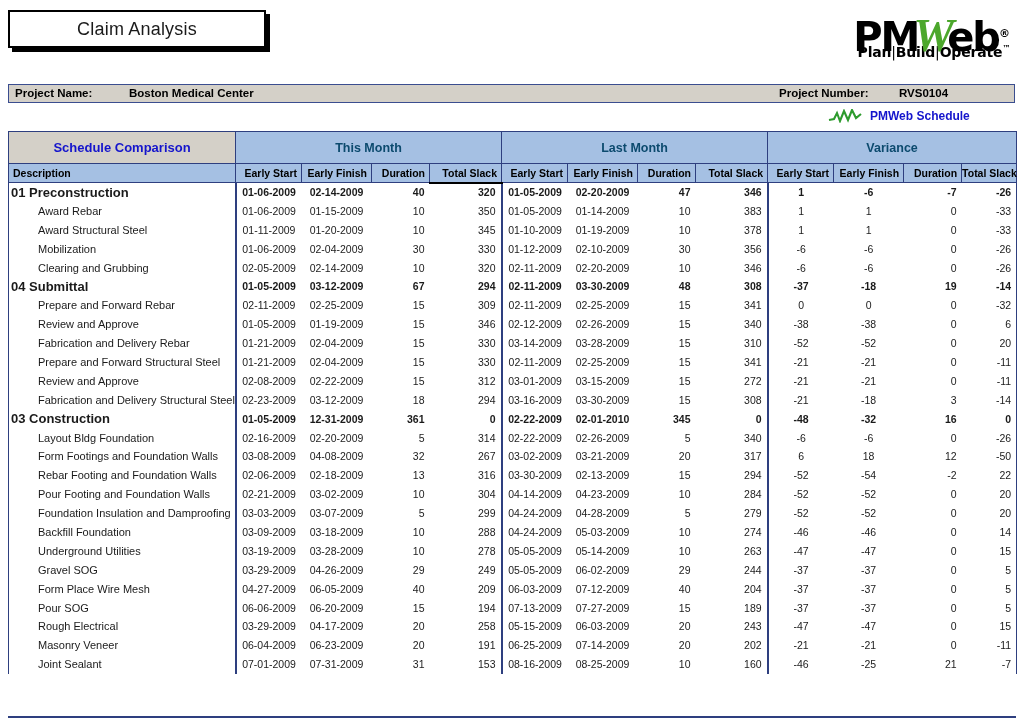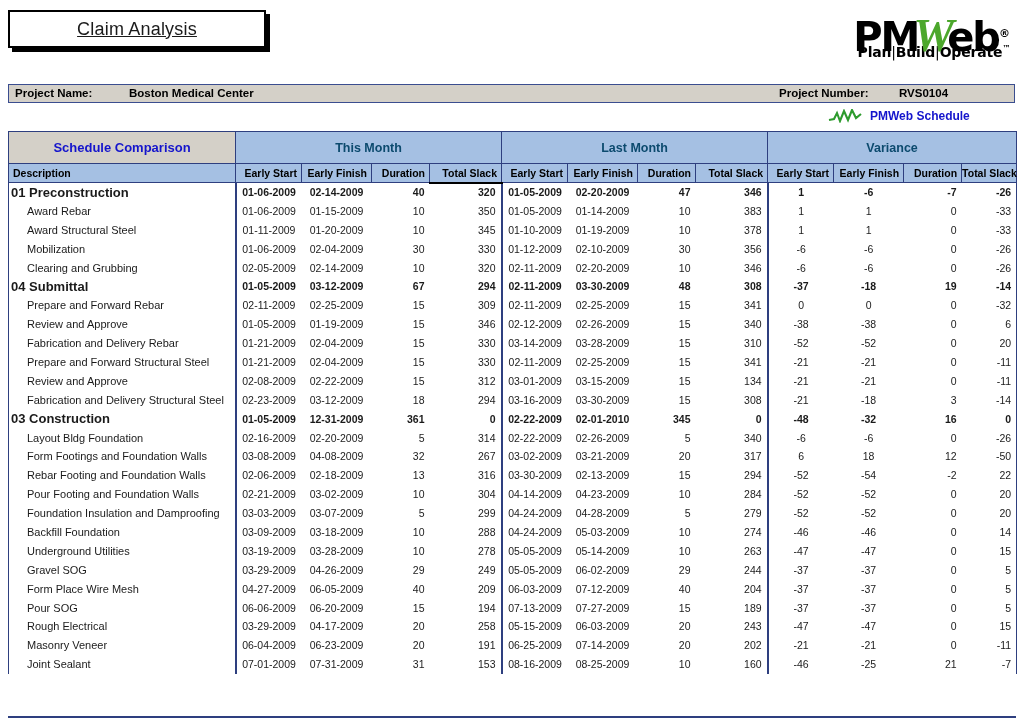--- a/index.html
+++ b/index.html
@@ -33,21 +33,20 @@
     background: #ffffff;
     box-shadow: 4px 4px 0 0 #000000;
     display: flex;
     align-items: center;
     justify-content: center;
   }
   .title-text {
     font-size: 18px;
     letter-spacing: 0.2px;
     color: #1a1a1a;
-    text-decoration: underline;
   }
 
   
   .logo {
     position: absolute;
     right: 14px;
     top: 6px;
     width: 222px;
     height: 64px;
     text-align: right;
@@ -192,21 +191,21 @@
     padding-left: 4px;
     border-left: 1px solid #2E3F7F;
     border-right: 2px solid #2E3F7F;
     font-size: 11px;
   }
   td.c-desc.grp {
     font-size: 13px;
     font-weight: bold;
     padding-left: 2px;
   }
-  td.c-desc.child { padding-left: 18px; }
+  td.c-desc.child { padding-left: 29px; }
 
   td.num {
     text-align: right;
     padding-right: 5px;
     font-size: 10.5px;
   }
   td.date {
     text-align: center;
     font-size: 10.5px;
   }
@@ -449,21 +448,21 @@
       </tr>
       <tr class="drow">
         <td class="c-desc child">Review and Approve</td>
         <td class="date">02-08-2009</td>
         <td class="date">02-22-2009</td>
         <td class="num">15</td>
         <td class="num sep-r">312</td>
         <td class="date">03-01-2009</td>
         <td class="date">03-15-2009</td>
         <td class="num">15</td>
-        <td class="num sep-r">134</td>
+        <td class="num sep-r">272</td>
         <td class="date">-21</td>
         <td class="date">-21</td>
         <td class="num">0</td>
         <td class="num last-c">-11</td>
       </tr>
       <tr class="drow">
         <td class="c-desc child">Fabrication and Delivery Structural Steel</td>
         <td class="date">02-23-2009</td>
         <td class="date">03-12-2009</td>
         <td class="num">18</td>

